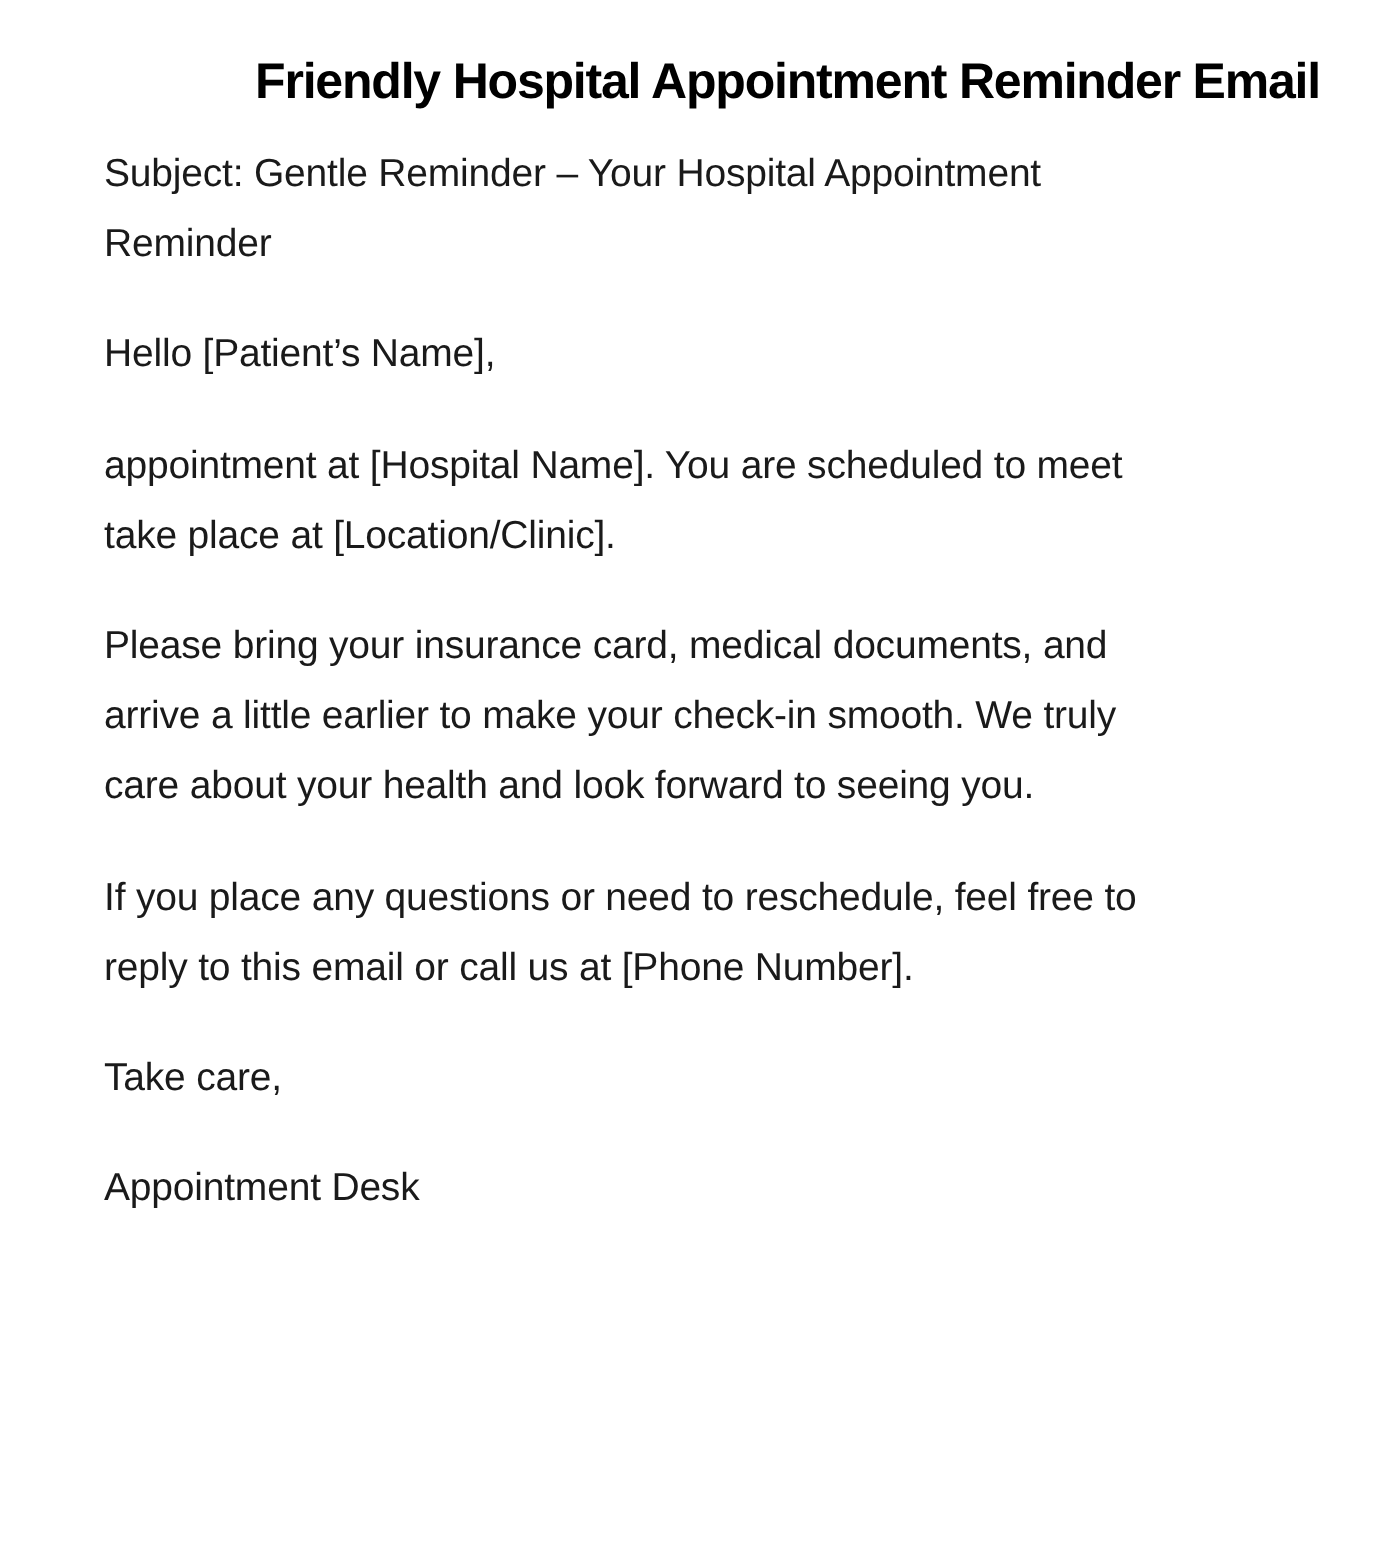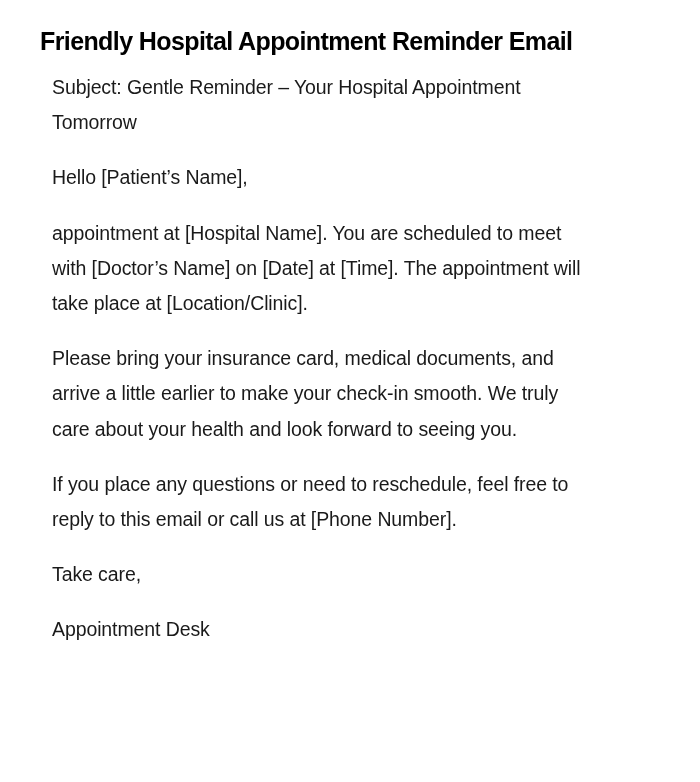--- a/index.html
+++ b/index.html
@@ -21,46 +21,46 @@
     }
     .title {
       font-family: "Liberation Sans", sans-serif;
       font-weight: bold;
       font-size: 25px;
       letter-spacing: -0.6px;
       color: #000000;
       margin: 0 0 12px 0;
       line-height: 34px;
       white-space: nowrap;
+      text-align: right;
     }
     .para {
       font-size: 19.5px;
       line-height: 35.2px;
       margin: 0 0 20px 12px;
       letter-spacing: -0.1px;
     }
     .para.subject { margin-bottom: 20px; }
     .line { display: block; white-space: nowrap; }
   </style>
 </head>
 <body>
 
 <div class="doc">
   <h1 class="title">Friendly Hospital Appointment Reminder Email</h1>
 
   <p class="para subject">
     <span class="line">Subject: Gentle Reminder – Your Hospital Appointment</span>
-    <span class="line">Tomorrow</span>
+    <span class="line">Reminder</span>
   </p>
 
   <p class="para">Hello [Patient’s Name],</p>
 
   <p class="para">
     <span class="line">appointment at [Hospital Name]. You are scheduled to meet</span>
-    <span class="line">with [Doctor’s Name] on [Date] at [Time]. The appointment will</span>
     <span class="line">take place at [Location/Clinic].</span>
   </p>
 
   <p class="para">
     <span class="line">Please bring your insurance card, medical documents, and</span>
     <span class="line">arrive a little earlier to make your check-in smooth. We truly</span>
     <span class="line">care about your health and look forward to seeing you.</span>
   </p>
 
   <p class="para">

